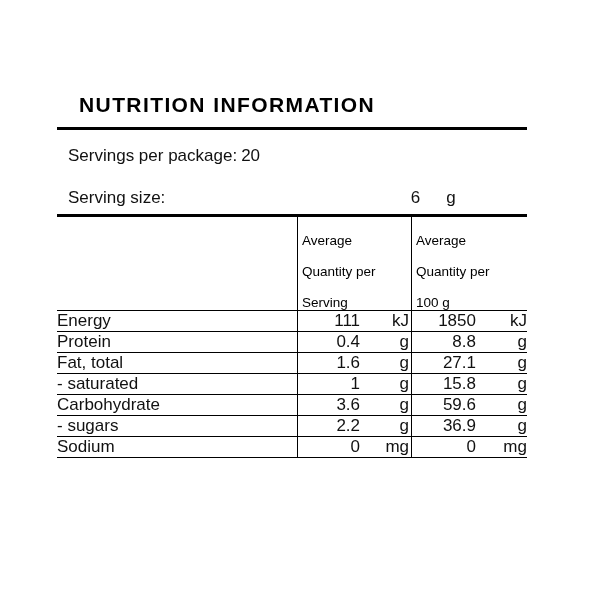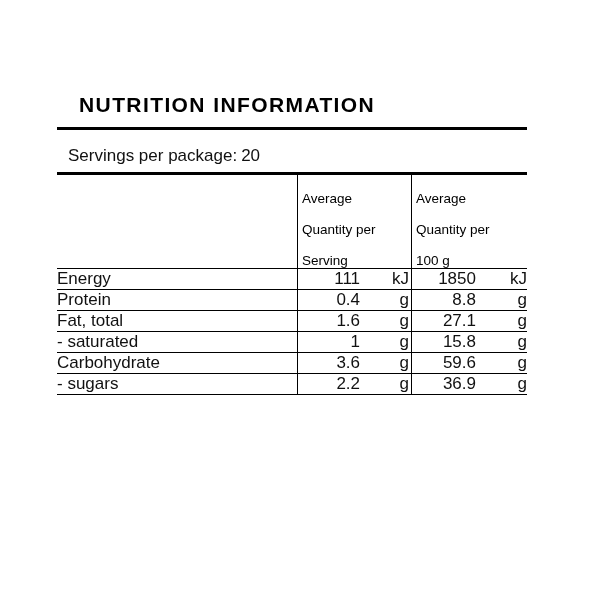--- a/index.html
+++ b/index.html
@@ -130,20 +130,25 @@
 <div id="panel">
 
   <div class="title">NUTRITION INFORMATION</div>
 
   <div class="rule-thick"></div>
 
   <div class="servings-block">
     <div class="srow">
       <span class="slabel">Servings per package:</span>
       <span class="svalue">20</span>
+    </div>
+    <div class="srow">
+      <span class="slabel">Serving size:</span>
+      <span class="svalue-size">6</span>
+      <span class="sunit">g</span>
     </div>
   </div>
 
   <div class="rule-thick"></div>
 
   <table class="nutri">
     <colgroup>
       <col class="col-name">
       <col class="col-a">
       <col class="col-b">
@@ -216,19 +221,28 @@
       <tr class="rowline">
         <td class="cellname">- sugars</td>
         <td class="cellnum vline-left col-a">
           <span class="num">2.2</span><span class="unit">g</span>
         </td>
         <td class="cellnum vline-left col-b">
           <span class="num">36.9</span><span class="unit">g</span>
         </td>
       </tr>
 
+      <tr class="rowline">
+        <td class="cellname">Sodium</td>
+        <td class="cellnum vline-left col-a">
+          <span class="num">0</span><span class="unit">mg</span>
+        </td>
+        <td class="cellnum vline-left col-b">
+          <span class="num">0</span><span class="unit">mg</span>
+        </td>
+      </tr>
     </tbody>
   </table>
 
   <div class="rule-thin"></div>
   <div class="bottom-pad"></div>
 
 </div>
 
 </body></html>

